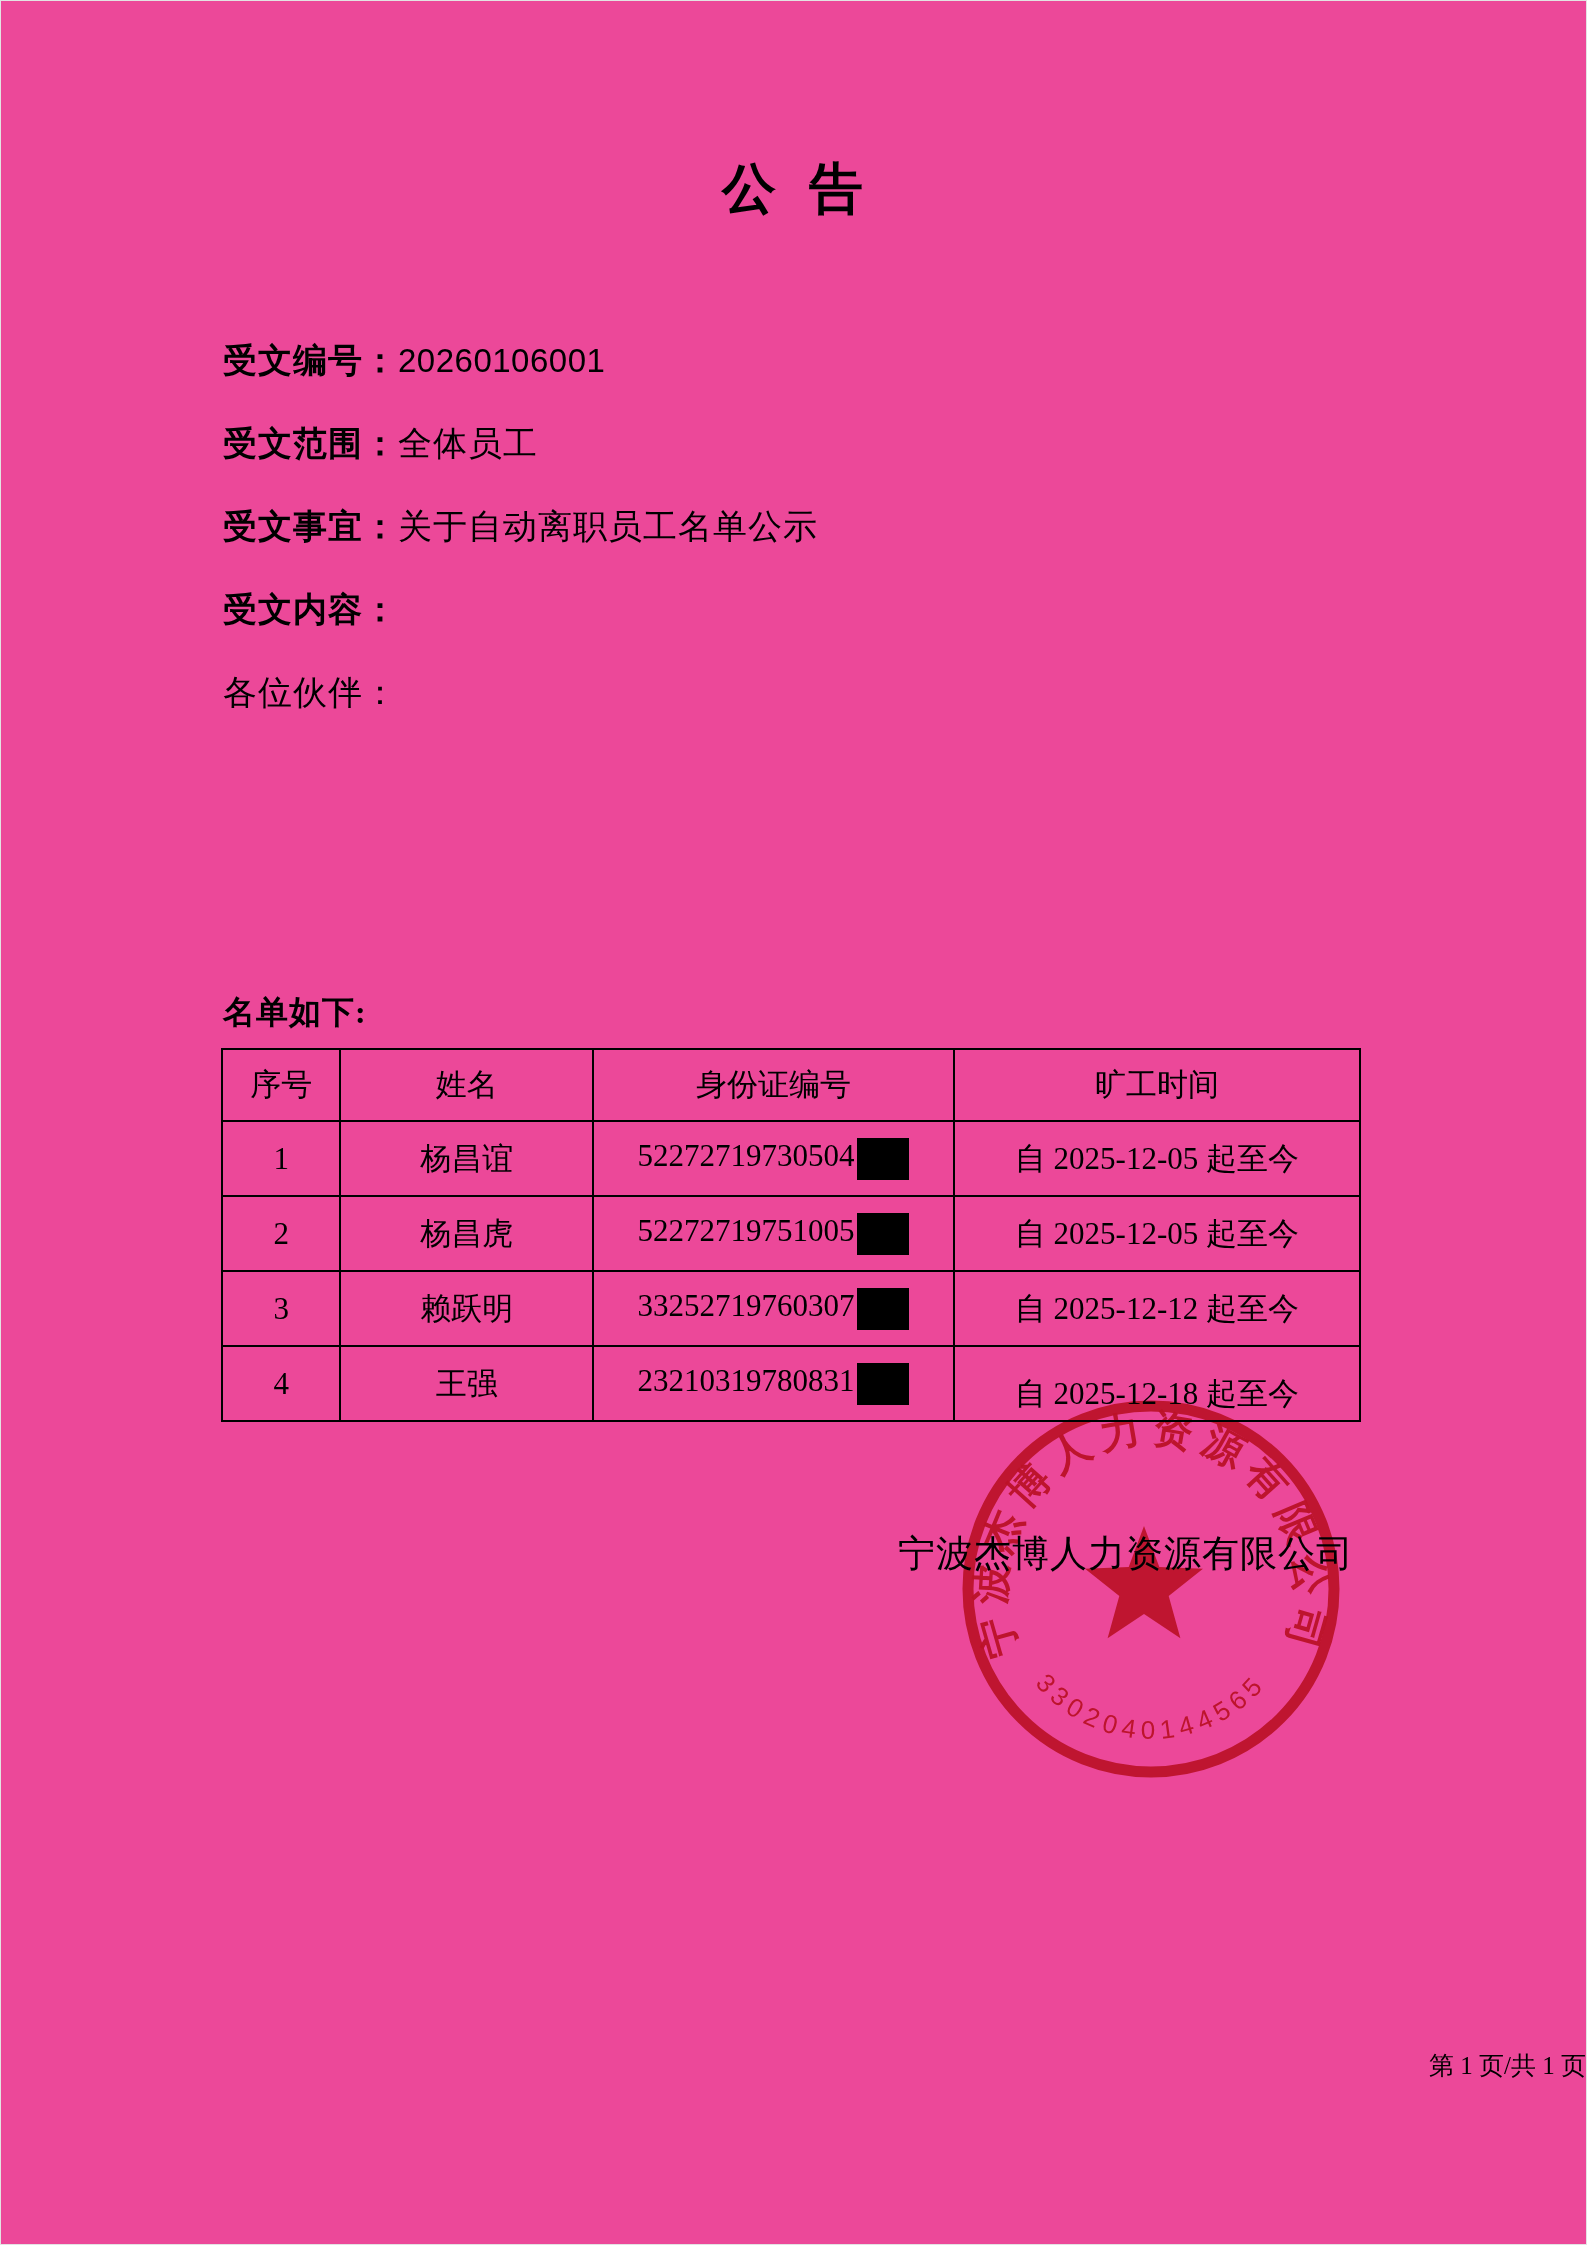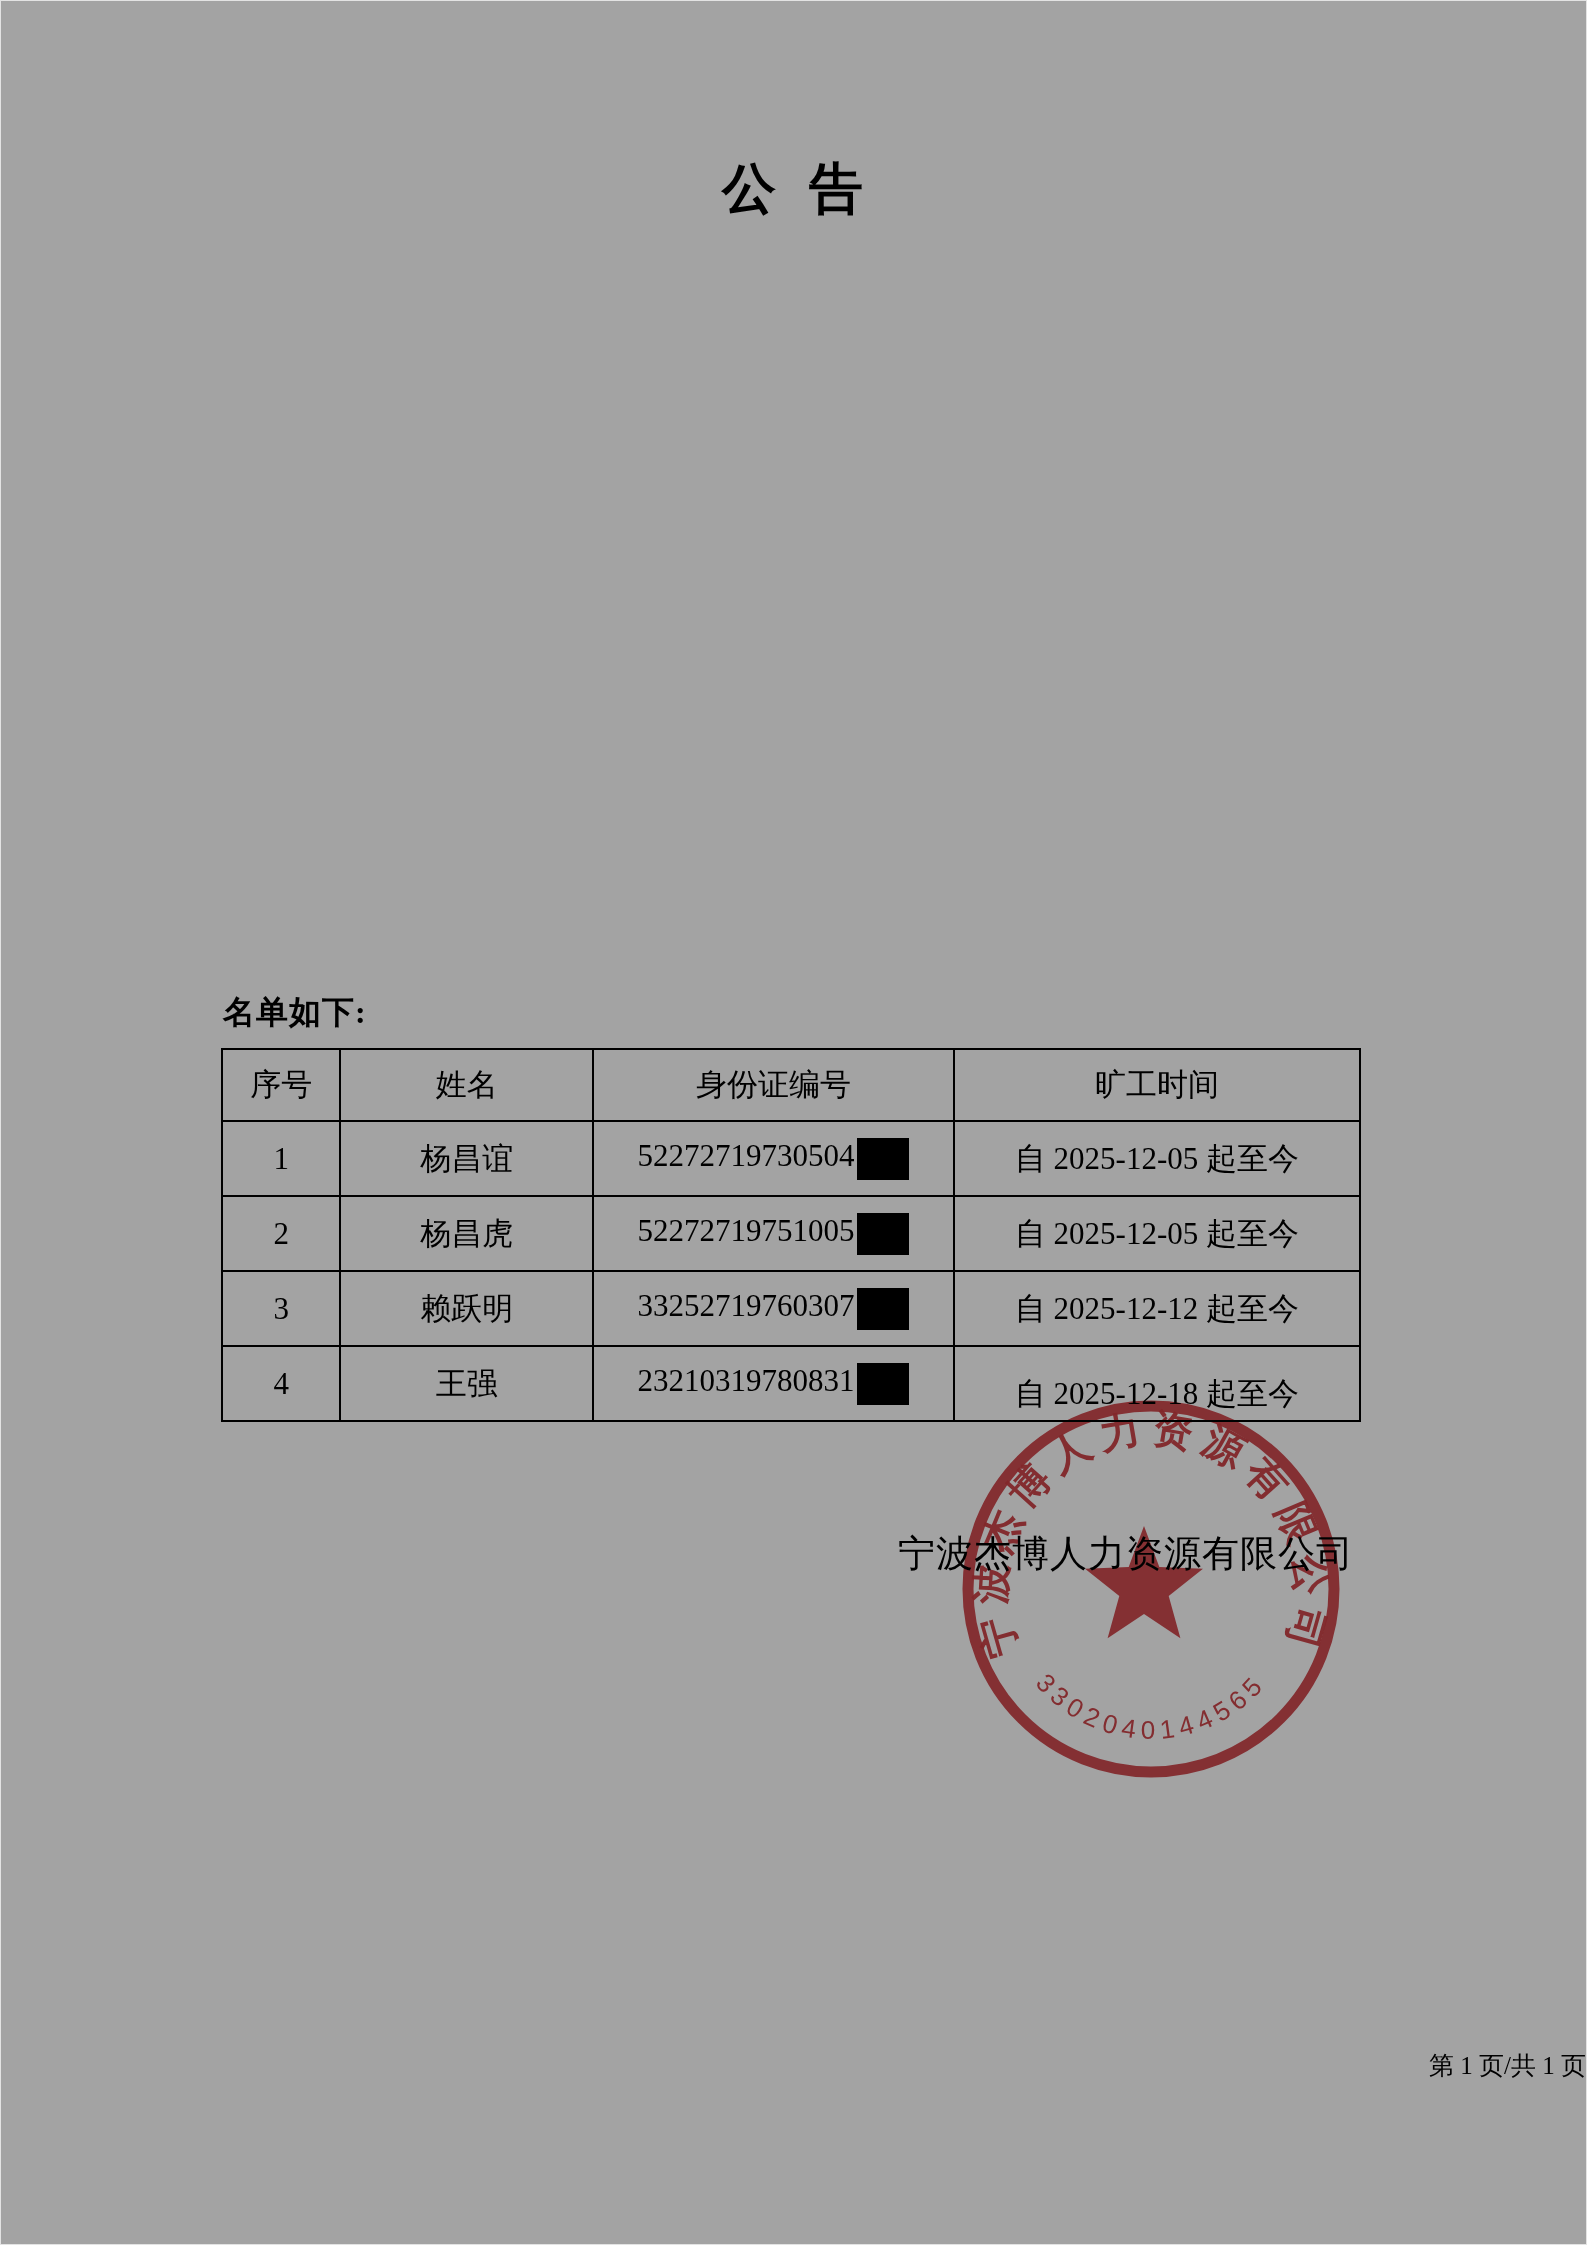--- a/index.html
+++ b/index.html
@@ -1,21 +1,21 @@
 <!DOCTYPE html>
 <html lang="zh"><head>
 <meta charset="utf-8">
 <style>
   * { margin:0; padding:0; box-sizing:border-box; }
   html,body { background:#ffffff; }
   .page {
     position:relative;
     width:1587px; height:2245px;
     margin:0 auto;
-    background:#a3a3a3;
+    background:#ec4899;
     border:1px solid #e3e3e3;
     font-family:"Liberation Serif","DejaVu Serif",serif;
     color:#000;
     overflow:hidden;
   }
   .doc-title {
     position:absolute; top:152px; left:0; width:100%;
     text-align:center;
     font-size:54px; font-weight:bold;
     white-space:pre;
@@ -81,20 +81,40 @@
     text-align:right; font-size:25px; white-space:pre;
   }
 </style>
 </head>
 <body>
 
 <div class="page">
 
   <div class="doc-title">公  告</div>
 
+  <div class="meta">
+    <div class="meta-line">
+      <span class="meta-label">受文编号：</span>
+        <span class="meta-value num">20260106001</span>
+    </div>
+    <div class="meta-line">
+      <span class="meta-label">受文范围：</span>
+        <span class="meta-value">全体员工</span>
+    </div>
+    <div class="meta-line">
+      <span class="meta-label">受文事宜：</span>
+        <span class="meta-value">关于自动离职员工名单公示</span>
+    </div>
+    <div class="meta-line">
+      <span class="meta-label">受文内容：</span>
+    </div>
+    <div class="meta-line">
+      <span class="meta-value">各位伙伴：</span>
+    </div>
+  </div>
 
 
   <div class="list-intro">名单如下:</div>
 
   <table class="roster">
     <colgroup>
       <col style="width:118px">
         <col style="width:252px">
         <col style="width:360px">
         <col style="width:405px">

